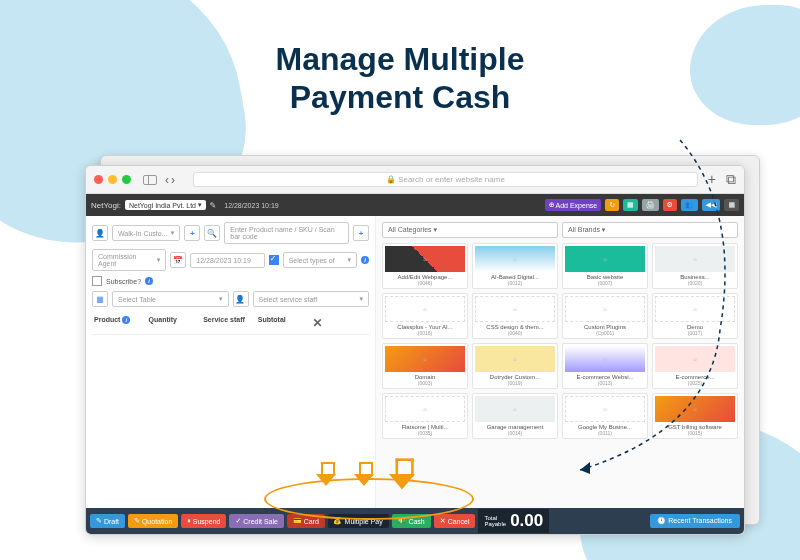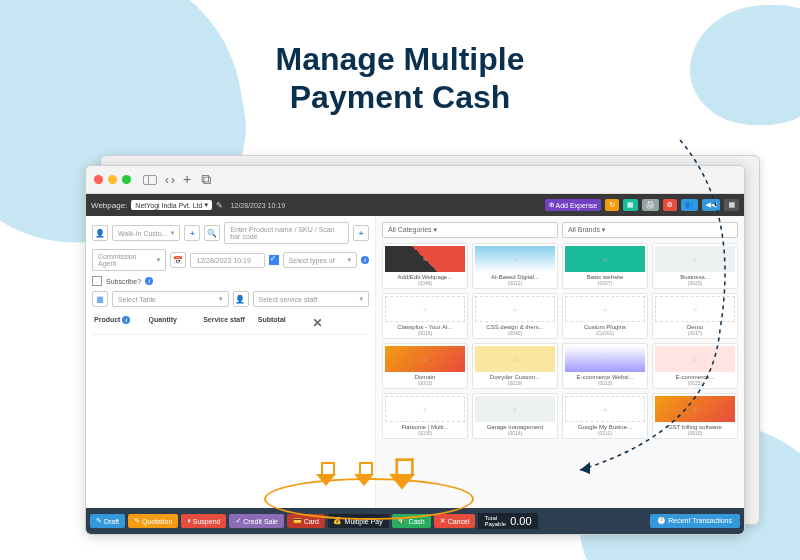--- a/index.html
+++ b/index.html
@@ -47,21 +47,21 @@
 .thumb.c5{background:#fff;border:1px dashed #ddd}
 .thumb.c6{background:linear-gradient(135deg,#f39c12,#e74c3c)}
 .thumb.c7{background:#f9e79f}
 .thumb.c8{background:linear-gradient(#fff,#a29bfe)}
 .thumb.c9{background:#ffe4e1}
 .card-title{font-size:6px;white-space:nowrap;overflow:hidden;text-overflow:ellipsis}
 .card-code{font-size:5px;color:#999}
 .bottom{position:absolute;bottom:0;left:0;right:0;height:26px;background:#2c3e50;display:flex;align-items:center;padding:0 4px;gap:3px}
 .bbtn{padding:3px 6px;border-radius:2px;font-size:7px;color:#fff;display:flex;align-items:center;gap:2px;white-space:nowrap}
 .total{background:#1a252f;padding:2px 6px;color:#fff;font-size:7px;display:flex;align-items:center;gap:4px}
-.total-val{font-size:11px;font-weight:400}
+.total-val{font-size:17px;font-weight:700}
 .recent{margin-left:auto;background:#3498db;padding:3px 8px;border-radius:2px;font-size:7px;color:#fff}
 .highlight{position:absolute;bottom:14px;left:178px;width:210px;height:42px;border:2px solid #f39c12;border-radius:50%;z-index:10;pointer-events:none}
 .arrows{position:absolute;bottom:48px;left:230px;display:flex;gap:18px;z-index:10}
 .arrow-down{width:20px;height:24px;position:relative}
 .arrow-down::before{content:"";position:absolute;top:0;left:5px;width:10px;height:12px;border:2px solid #f39c12;border-bottom:none}
 .arrow-down::after{content:"";position:absolute;bottom:0;left:0;border-left:10px solid transparent;border-right:10px solid transparent;border-top:12px solid #f39c12}
 .arrow-down.big{transform:scale(1.3)}
 .info-i{display:inline-flex;width:8px;height:8px;background:#3b82f6;color:#fff;border-radius:50%;align-items:center;justify-content:center;font-size:6px;font-style:italic;font-weight:700}
 </style>
 </head>
@@ -86,28 +86,29 @@
     <div class="dots">
       <div class="dot" style="background:#ff5f56"></div>
       <div class="dot" style="background:#ffbd2e"></div>
       <div class="dot" style="background:#27c93f"></div>
     </div>
     <div class="sidebar-icon"></div>
     <div class="nav-arrows">
       <span>‹</span>
       <span>›</span>
     </div>
+    <div class="url">🔒 <span>Search or enter website name</span></div>
     <div class="titlebar-right">
       <span>+</span>
       <span>⧉</span>
     </div>
   </div>
 
   <div class="toolbar">
-    <span>Webpage:</span>
+    <span>NetYogi:</span>
     <div class="loc-select"><span>NetYogi India Pvt. Ltd</span> ▾</div>
     <span style="color:#ccc">✎</span>
     <span class="datetime">12/28/2023 10:19</span>
     <div class="toolbar-spacer"></div>
     <div class="tb-btn" style="background:#6f42c1">⊕ <span>Add Expense</span></div>
     <div class="tb-btn" style="background:#f39c12">↻</div>
     <div class="tb-btn" style="background:#1abc9c">▦</div>
     <div class="tb-btn" style="background:#95a5a6">🖨</div>
     <div class="tb-btn" style="background:#e74c3c">⚙</div>
     <div class="tb-btn" style="background:#3498db">👥</div>

